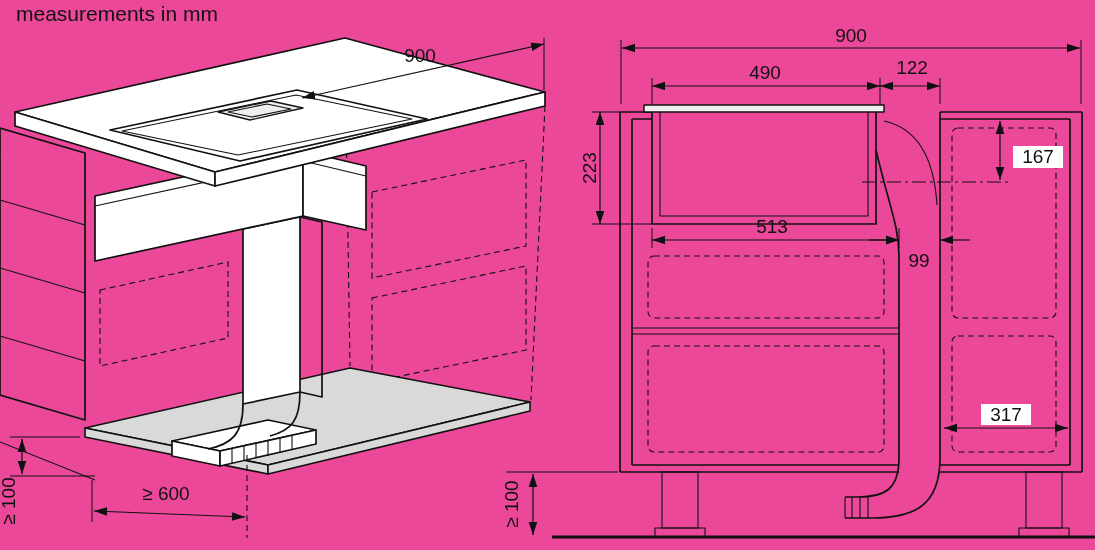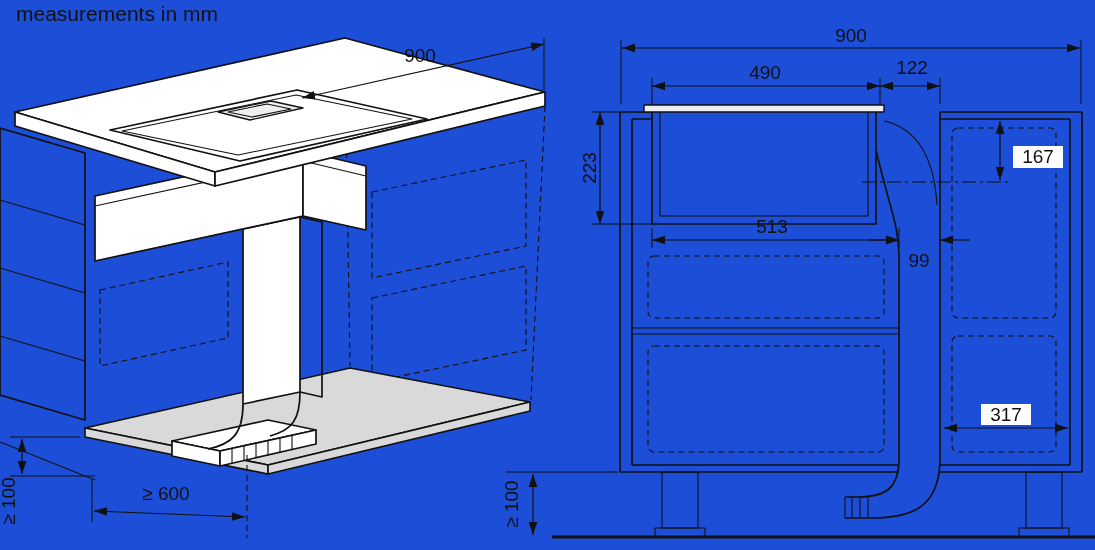--- a/index.html
+++ b/index.html
@@ -1,16 +1,16 @@
 <!DOCTYPE html>
 <html><head>
 <meta charset="utf-8">
 <style>
   html,body{margin:0;padding:0;background:#fff;}
-  .canvas{position:relative;width:1095px;height:550px;background:#1d4ed8;overflow:hidden;
+  .canvas{position:relative;width:1095px;height:550px;background:#ec4899;overflow:hidden;
           font-family:"Liberation Sans",sans-serif;}
   svg{position:absolute;inset:0;}
   text{font-family:"Liberation Sans",sans-serif;fill:#111;}
   .title{font-size:21px;}
   .lbl{font-size:19px;text-anchor:middle;}
   .s2{fill:none;stroke:#111;stroke-width:1.7;stroke-linejoin:round;}
   .s1{fill:none;stroke:#111;stroke-width:1.1;stroke-linejoin:round;}
   .wf{fill:#fff;stroke:#111;stroke-width:1.7;stroke-linejoin:round;}
   .gf{fill:#d9d9d9;stroke:#111;stroke-width:1.6;stroke-linejoin:round;}
   .vf{fill:#efefef;stroke:#111;stroke-width:1.4;stroke-linejoin:round;}

